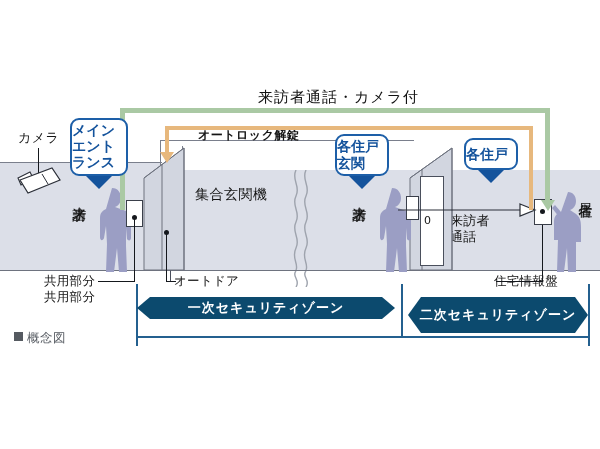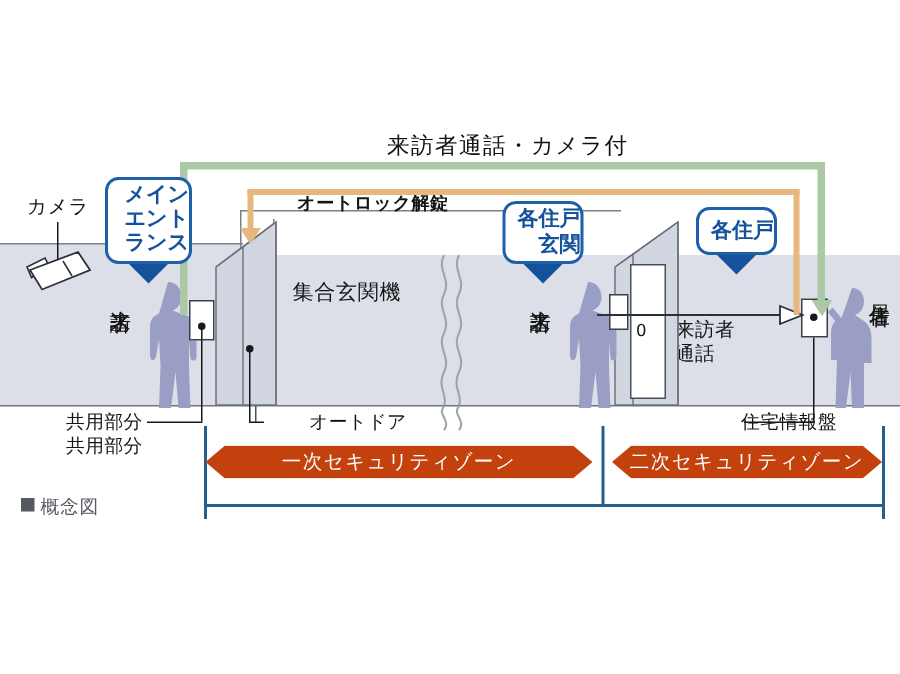--- a/index.html
+++ b/index.html
@@ -16,21 +16,21 @@
   .wallband{position:absolute;background:#dcdfe8;}
   .whiteband{position:absolute;background:#ffffff;}
   .lineh{position:absolute;background:#7a7f8c;height:1px;}
   .linev{position:absolute;background:#7a7f8c;width:1px;}
   .linev-dk{position:absolute;background:#4a4f5c;width:1px;}
 
   
   .badge{
     position:absolute;background:#ffffff;border:2px solid #1d5fa8;border-radius:9px;
     color:#14539c;font-weight:bold;text-align:center;
-    display:flex;flex-direction:column;align-items:flex-end;justify-content:center;
+    display:flex;flex-direction:column;align-items:flex-start;justify-content:center;
     letter-spacing:0px;box-sizing:border-box;z-index:40;
   }
   .badge span{display:block;white-space:nowrap;}
   .tri{
     position:absolute;width:0;height:0;border-left:13px solid transparent;
     border-right:13px solid transparent;border-top:13px solid #14539c;z-index:39;
   }
 
   
   .greenline{position:absolute;background:#aac9a4;z-index:30;}
@@ -41,21 +41,21 @@
     border-right:7px solid transparent;border-top:11px solid #e7b87d;z-index:31;}
 
   
   .title{position:absolute;font-size:15px;font-weight:500;letter-spacing:1px;color:#111;}
   .lbl{position:absolute;font-size:13px;color:#141414;letter-spacing:0.5px;white-space:nowrap;}
   .lbl-sm{position:absolute;font-size:12px;color:#141414;letter-spacing:0.3px;white-space:nowrap;}
   .note{position:absolute;font-size:12.5px;color:#141414;letter-spacing:0.3px;white-space:nowrap;}
 
   
   .zonebar{
-    position:absolute;background:#c2410c;color:#fff;font-weight:normal;font-size:13px;
+    position:absolute;background:#0c4a6e;color:#fff;font-weight:bold;font-size:13px;
     display:flex;align-items:center;justify-content:center;letter-spacing:1px;
     z-index:45;
   }
   .zonebar.one{clip-path:polygon(0 50%,13px 0,calc(100% - 13px) 0,100% 50%,calc(100% - 13px) 100%,13px 100%);}
   .caption-sec{position:absolute;color:#24608f;font-weight:bold;font-size:14px;letter-spacing:1.5px;background:#fff;padding:0 7px;z-index:46;}
   .brk{position:absolute;background:#24608f;}
 
   .footnote{position:absolute;font-size:12.5px;color:#555a61;letter-spacing:0.5px;}
   .sq{display:inline-block;width:9px;height:9px;background:#555a61;margin-right:4px;vertical-align:1px;}
 
@@ -201,30 +201,30 @@
   <div class="panel" style="left:406px;top:196px;width:13px;height:24px;"></div>
 
   <div class="panel" style="left:534px;top:199px;width:18px;height:26px;"></div>
   <div class="dot" style="left:540px;top:209px;"></div>
   <div class="leader" style="left:542px;top:225px;height:56px;"></div>
   <div class="leaderh" style="left:496px;top:281px;width:47px;"></div>
 
   <div class="linev-dk" style="left:170px;top:258px;height:24px;"></div>
   <div class="lineh" style="left:170px;top:281px;width:1px;"></div>
 
-  <div class="note" style="left:174px;top:273px;margin-left:32px;">オートドア</div>
+  <div class="note" style="left:174px;top:273px;">オートドア</div>
   <div class="note" style="left:494px;top:273px;">住宅情報盤</div>
 
   <div class="note" style="left:44px;top:273px;line-height:1.25;text-align:right;">
     <div style="text-align:left;">共用部分</div>
     <div>共用部分</div>
   </div>
 
   <div class="zonebar one" style="left:137px;top:297px;width:258px;height:22px;">一次セキュリティゾーン</div>
-  <div class="zonebar one" style="left:408px;top:297px;width:180px;height:22px;">二次セキュリティゾーン</div>
+  <div class="zonebar one" style="left:408px;top:297px;width:180px;height:36px;">二次セキュリティゾーン</div>
 
   <div class="abs" style="left:136px;top:284px;width:2px;height:62px;background:#24608f;"></div>
   <div class="abs" style="left:401px;top:284px;width:2px;height:52px;background:#24608f;"></div>
   <div class="abs" style="left:588px;top:284px;width:2px;height:62px;background:#24608f;"></div>
 
   <div class="brk" style="left:136px;top:336px;width:454px;height:1.6px;"></div>
 
   <div class="footnote" style="left:14px;top:330px;">
     <span class="sq"></span><span>概念図</span>
   </div>

